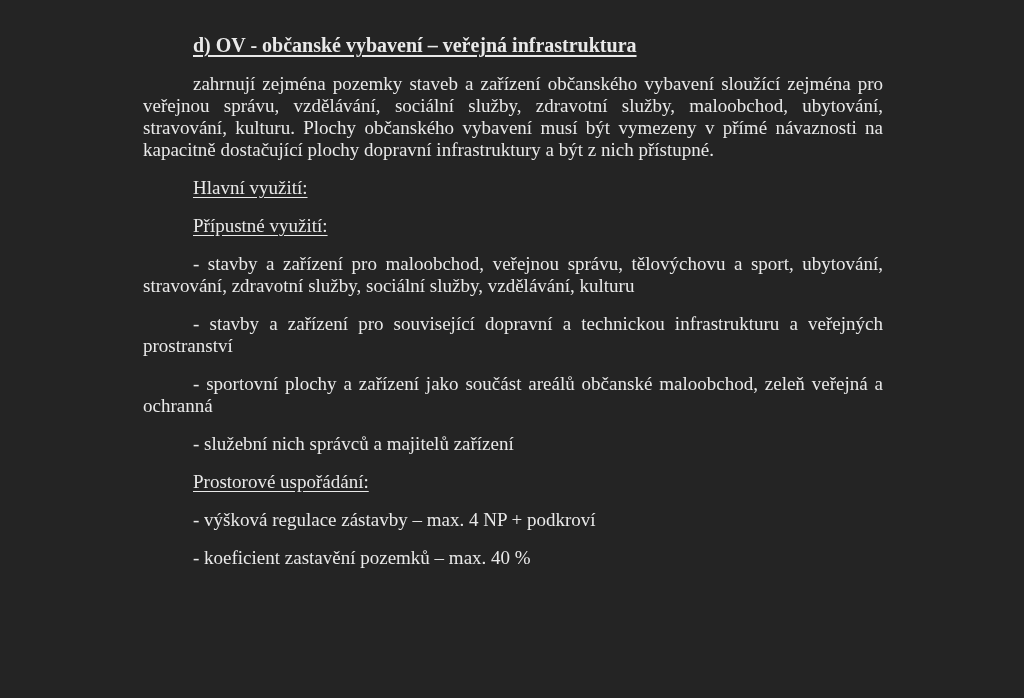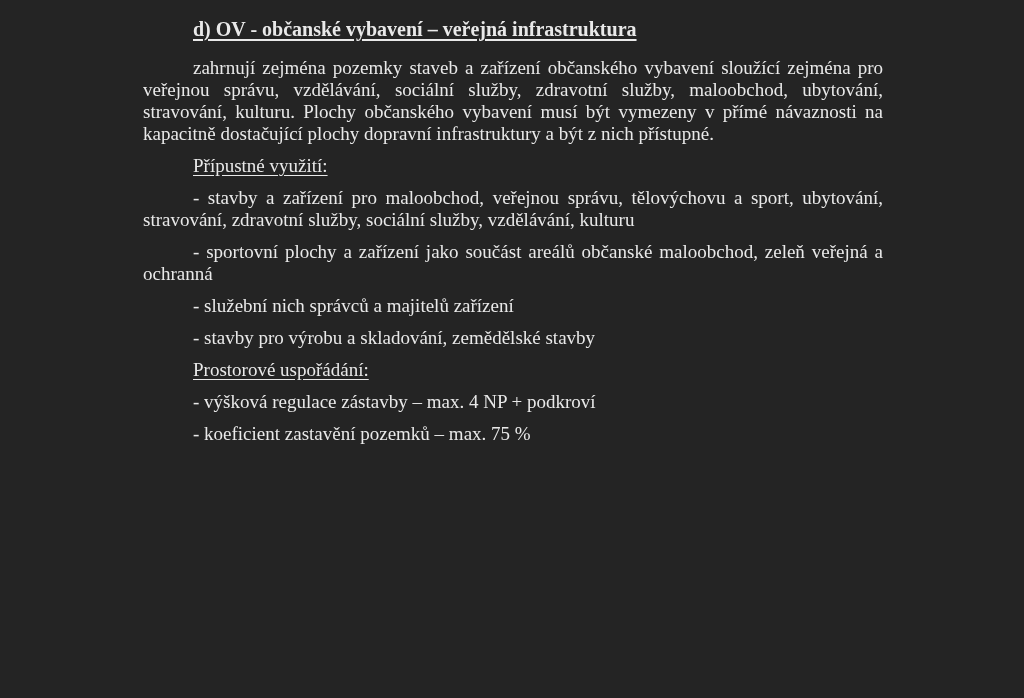--- a/index.html
+++ b/index.html
@@ -14,21 +14,21 @@
     background: #242424;
     overflow: hidden;
     box-sizing: border-box;
     padding: 18px 141px 0 143px;
     color: #e9e9e9;
     font-family: "Liberation Serif", "DejaVu Serif", serif;
     font-size: 19px;
     line-height: 22px;
   }
   .page p {
-    margin: 0 0 10px 0;
+    margin: 16px 0 10px 0;
     text-indent: 50px;
     text-align: justify;
   }
   .h1 {
     font-weight: bold;
     font-size: 20px;
     text-decoration: underline;
     text-underline-offset: 3px;
     margin-bottom: 17px !important;
     text-align: left !important;
@@ -41,35 +41,36 @@
 </style>
 </head>
 <body>
 
 <div class="page">
 
   <p class="h1">d) OV - občanské vybavení – veřejná infrastruktura</p>
 
   <p class="para">zahrnují zejména pozemky staveb a zařízení občanského vybavení sloužící zejména pro veřejnou správu, vzdělávání, sociální služby, zdravotní služby, maloobchod, ubytování, stravování, kulturu. Plochy občanského vybavení musí být vymezeny v přímé návaznosti na kapacitně dostačující plochy dopravní infrastruktury a být z nich přístupné.</p>
 
+  <p class="h2">Hlavní využití:</p>
 
 
   <p class="h2">Přípustné využití:</p>
 
   <p class="para">- stavby a zařízení pro maloobchod, veřejnou správu, tělovýchovu a sport, ubytování, stravování, zdravotní služby, sociální služby, vzdělávání, kulturu</p>
 
+  <p class="para">- stavby a zařízení pro související dopravní a technickou infrastrukturu a veřejných prostranství</p>
 
   <p class="para">- sportovní plochy a zařízení jako součást areálů občanské maloobchod, zeleň veřejná a ochranná</p>
 
   <p class="para">- služební nich správců a majitelů zařízení</p>
 
 
-  <p class="para">- stavby pro výrobu a skladování, zemědělské stavby</p>
 
 
 
   <p class="h2">Prostorové uspořádání:</p>
 
   <p class="para">- výšková regulace zástavby – max. 4 NP + podkroví</p>
 
-  <p class="para">- koeficient zastavění pozemků – max. 75 %</p>
+  <p class="para">- koeficient zastavění pozemků – max. 40 %</p>
 
 </div>
 
 </body></html>

